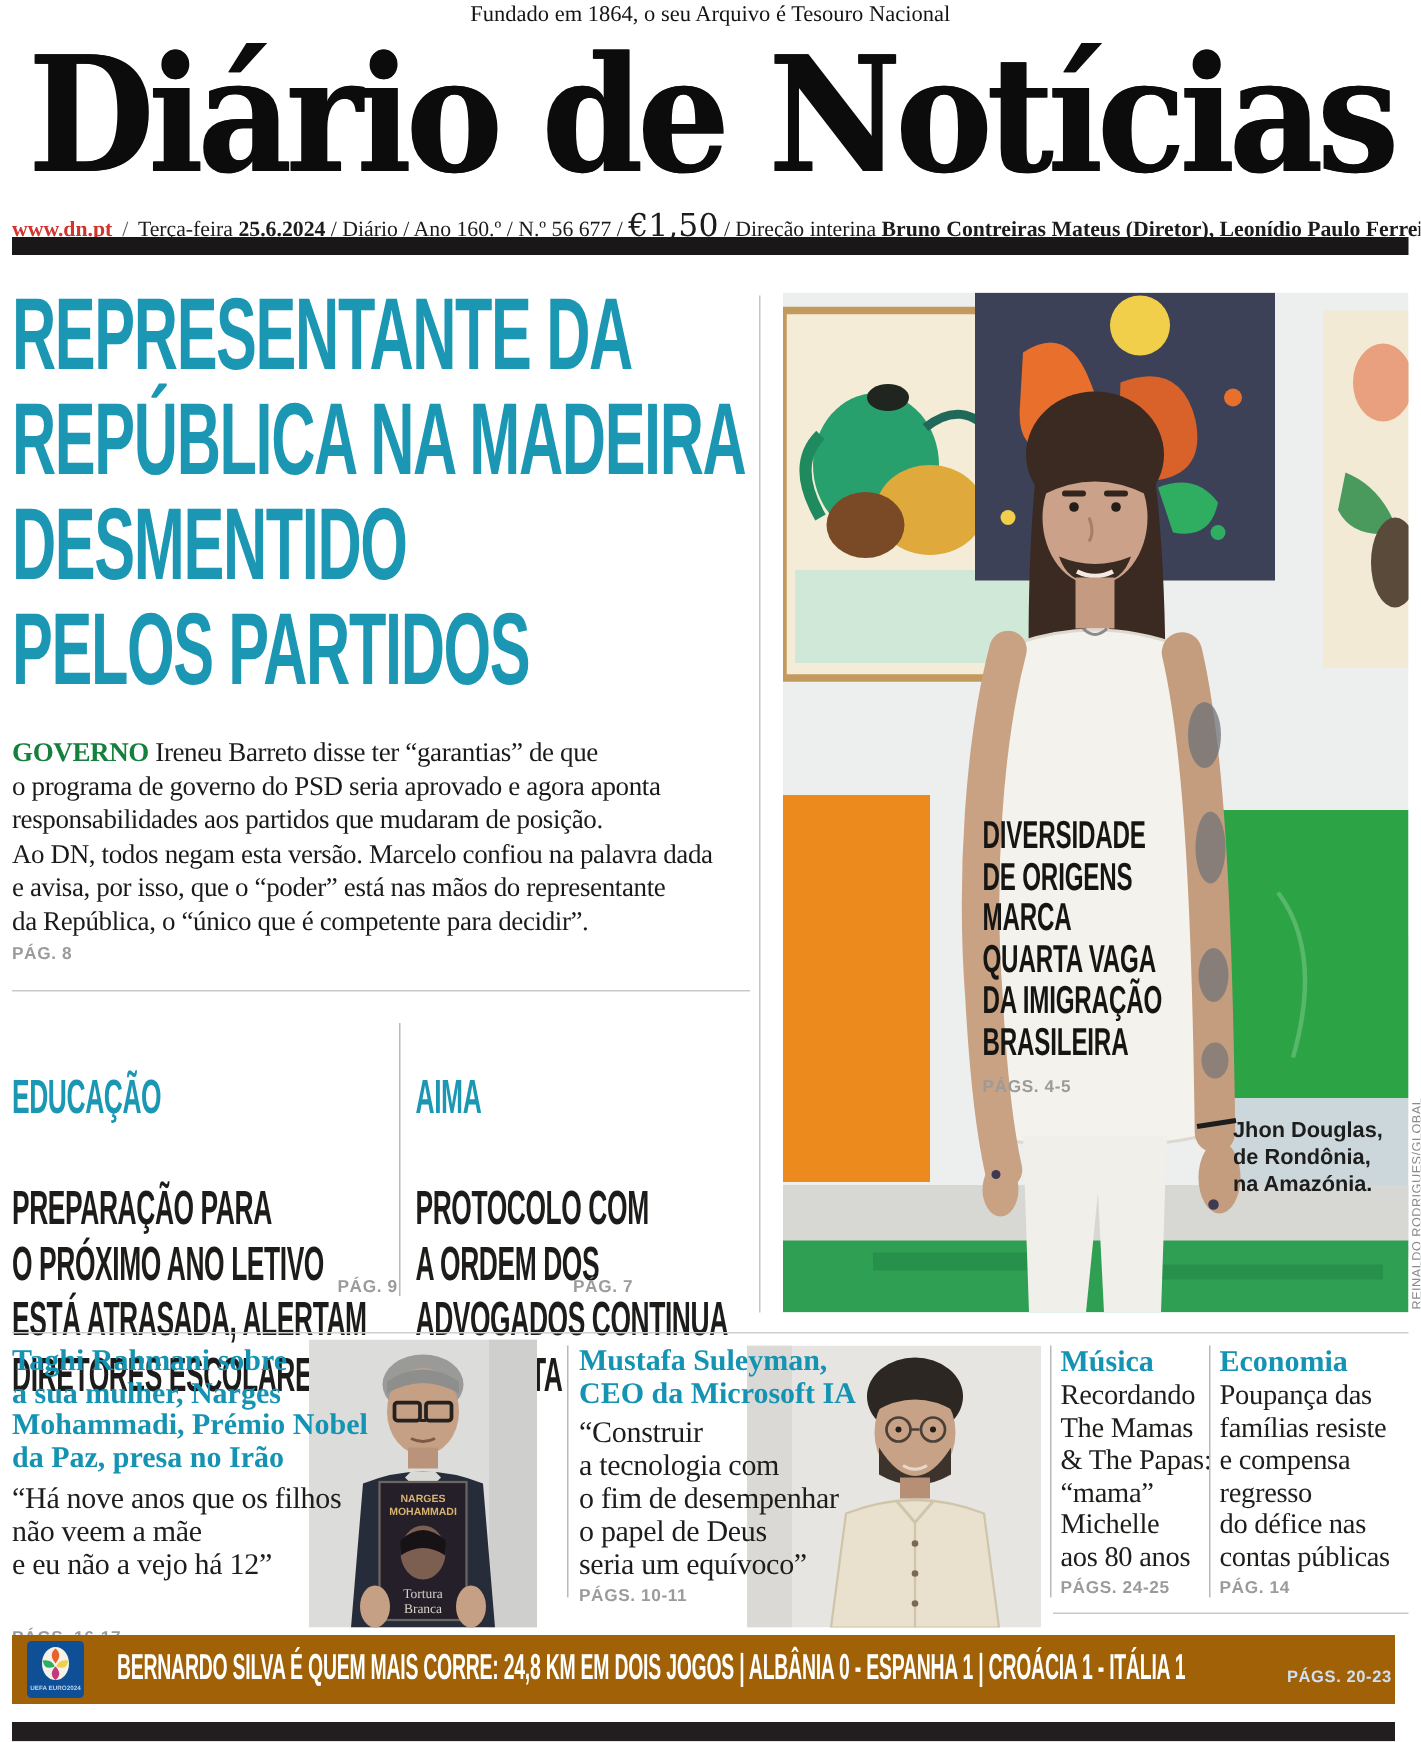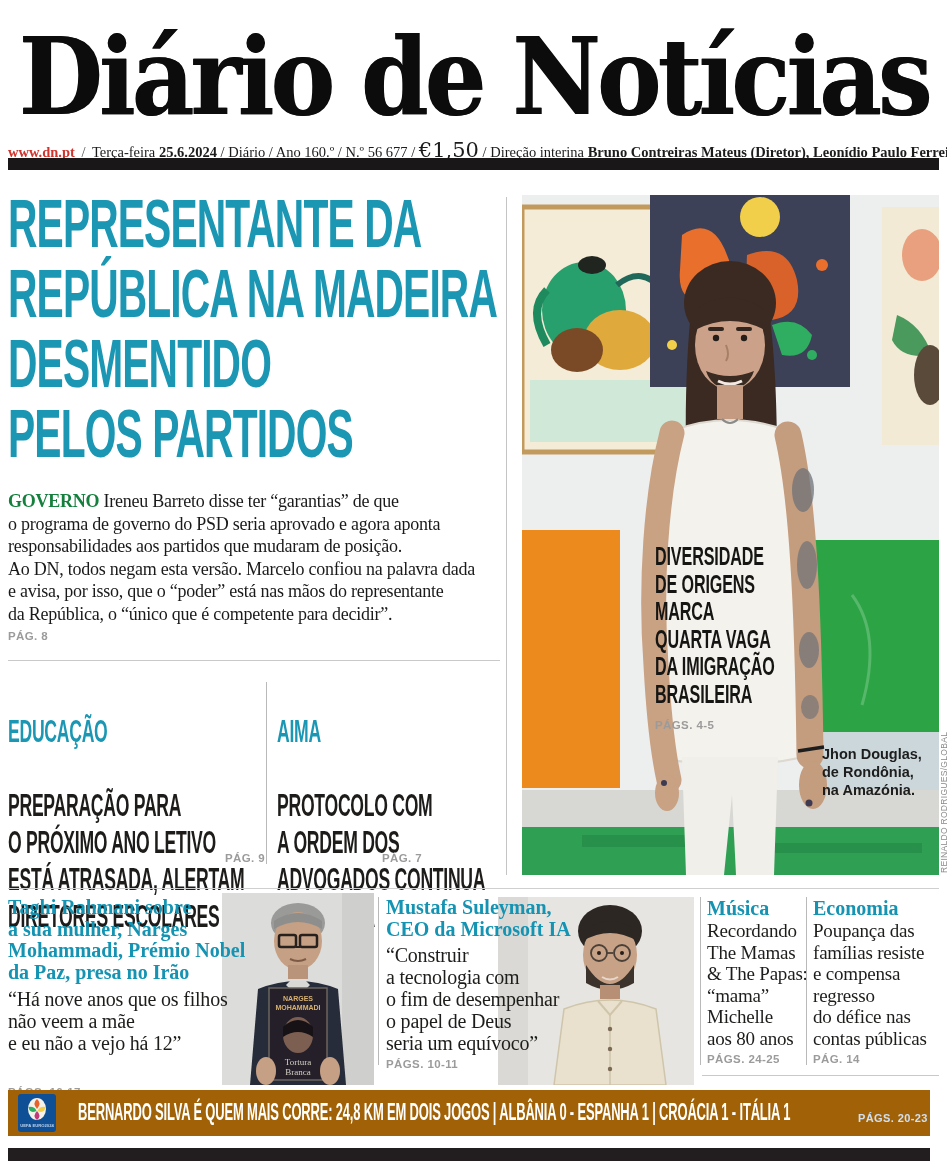--- a/index.html
+++ b/index.html
@@ -65,20 +65,21 @@
                transform-origin:left center;letter-spacing:-0.3px;}
   .banner-pageref{left:850px;top:22px;color:#cfe0f2;font-family:"Liberation Sans",sans-serif;
                   font-weight:700;font-size:11px;letter-spacing:0.4px;white-space:nowrap;}
   .bottom-black{top:1148px;left:8px;width:922px;height:13px;background:#221e1f;}
 </style>
 </head>
 <body>
 
 <div class="page">
 
+  <div class="abs tagline">Fundado em 1864, o seu Arquivo é Tesouro Nacional</div>
   <h1 class="abs masthead">Diário de Notícias</h1>
 
   <div class="abs dateline">
     <span class="dl-url">www.dn.pt</span>
     <span class="sep">/</span>
     <span>Terça-feira</span>
     <span class="dl-bold">25.6.2024</span>
     <span>/ Diário / Ano 160.º / N.º 56 677 /</span>
     <span class="dl-price">€1,50</span>
     <span>/ Direção interina</span>
@@ -201,21 +202,21 @@
 BRASILEIRA</div>
     <div class="abs pageref photo-pageref">PÁGS. 4-5</div>
     <div class="abs photo-caption">Jhon Douglas,
 de Rondônia,
 na Amazónia.</div>
   </div>
   <div class="abs photo-credit">REINALDO RODRIGUES/GLOBAL IMAGENS.</div>
 
   <div class="abs rule-h" style="top:888px;left:8px;width:931px;background:#cfcfcf;"></div>
 
-  <div class="abs" style="top:893px;left:222px;width:140px;height:192px;">
+  <div class="abs" style="top:893px;left:206px;width:140px;height:192px;">
     <svg width="152" height="192" viewBox="0 0 152 192" xmlns="http://www.w3.org/2000/svg">
       <rect width="152" height="192" fill="#dcdcda"></rect>
       <rect x="120" y="0" width="32" height="192" fill="#cfcfcd"></rect>
       <ellipse cx="76" cy="30" rx="27" ry="20" fill="#9a9a98"></ellipse>
       <ellipse cx="76" cy="48" rx="24" ry="29" fill="#c6a084"></ellipse>
       <path d="M52,36 q24,-14 48,0 l0,-8 q-24,-16 -48,0 Z" fill="#8e8e8c"></path>
       <rect x="57" y="42" width="17" height="12" rx="2" fill="none" stroke="#26211e" stroke-width="2.5"></rect>
       <rect x="78" y="42" width="17" height="12" rx="2" fill="none" stroke="#26211e" stroke-width="2.5"></rect>
       <path d="M74,54 h4" stroke="#26211e" stroke-width="2"></path>
       <path d="M68,66 q8,4 16,0" stroke="#7c5a46" stroke-width="2" fill="none"></path>

